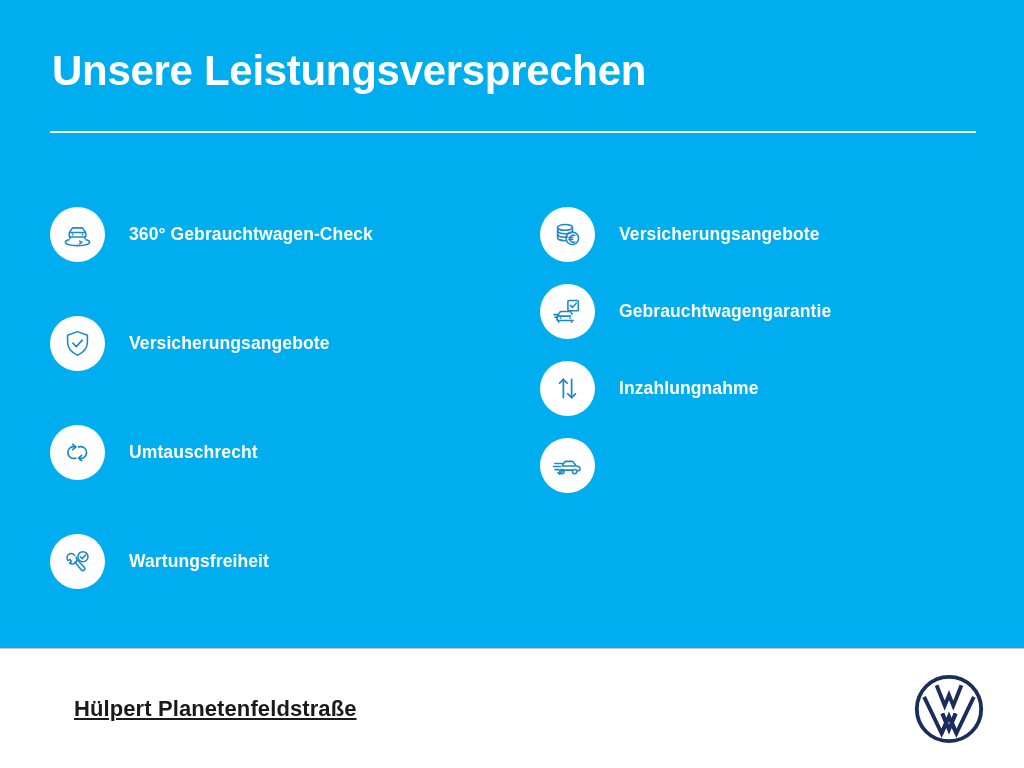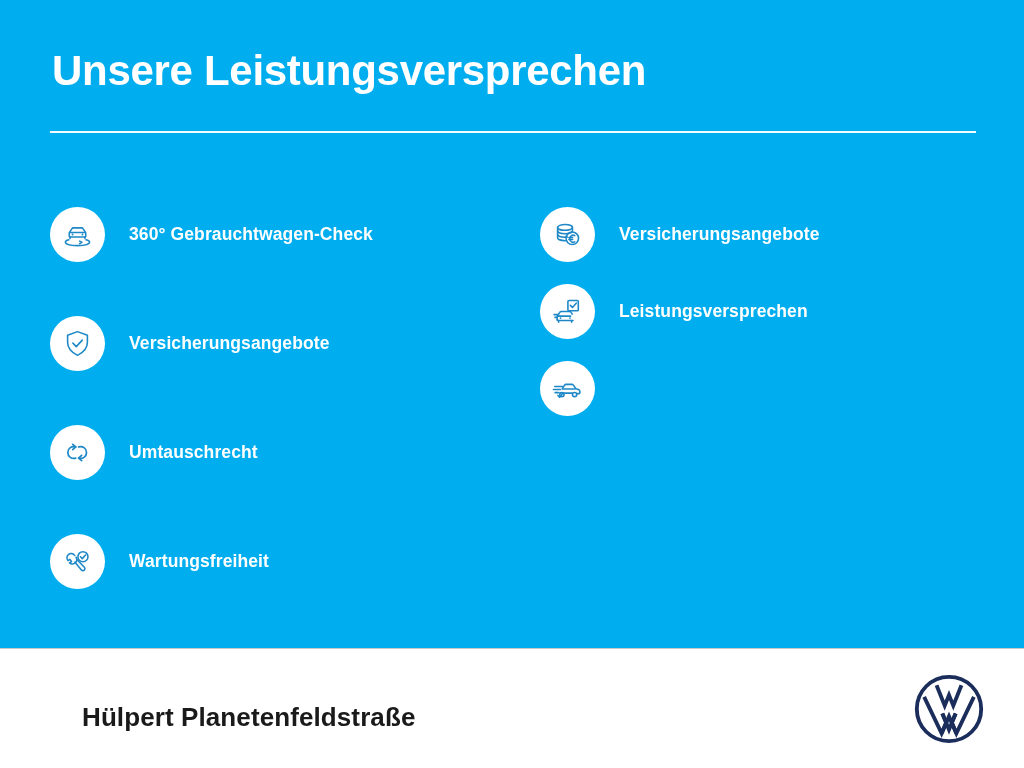--- a/index.html
+++ b/index.html
@@ -117,26 +117,27 @@
     width: 1024px;
     height: 119px;
     background: #ffffff;
     flex: 1 1 auto;
   }
   .footer-dealer {
     position: absolute;
     left: 74px;
     top: 50%;
     transform: translateY(-50%);
-    margin: 8px;
-    font-size: 26px;
+    margin: 0;
+    font-size: 22px;
     font-weight: 700;
     color: #1a1a1a;
     letter-spacing: 0.1px;
     white-space: nowrap;
+    text-decoration: underline;
   }
   .footer-logo {
     position: absolute;
     right: 38px;
     top: 50%;
     transform: translateY(-50%);
     width: 74px;
     height: 74px;
   }
   .footer-logo svg { display: block; width: 74px; height: 74px; }
@@ -232,23 +233,34 @@
               <path d="M23.5 12.6l2.5 2.6 4.6-5.3"></path>
               <path d="M7.5 30v-3.3c0-.6.2-1.1.5-1.6l2.6-4.1c.4-.7 1.1-1.1 1.9-1.1h10c.8 0 1.5.4 1.9 1.1l1.3 2.1"></path>
               <path d="M7.5 30c0 .6.4 1 1 1h18.2"></path>
               <path d="M8.3 25.6h15.5"></path>
               <circle cx="11.6" cy="28" r="1.1" fill="#1E88C7" stroke="none"></circle>
               <circle cx="23" cy="28" r="1.1" fill="#1E88C7" stroke="none"></circle>
               <path d="M9.2 31v2M25 31v2"></path>
               <path d="M3.8 23.8h4.2M4.8 27.1h2.4"></path>
             </svg>
           </span>
-          <span class="benefit-label">Leistungsversprechen</span>
-        </div>
-
+          <span class="benefit-label">Gebrauchtwagengarantie</span>
+        </div>
+
+        <div class="benefit">
+          <span class="benefit-badge">
+            <svg viewBox="0 0 40 40" fill="none" stroke="#1E88C7" stroke-width="2.1" stroke-linecap="round" stroke-linejoin="round">
+              <path d="M15 31V9"></path>
+              <path d="M10.4 13.6L15 9l4.6 4.6"></path>
+              <path d="M25 9v22"></path>
+              <path d="M20.4 26.4L25 31l4.6-4.6"></path>
+            </svg>
+          </span>
+          <span class="benefit-label">Inzahlungnahme</span>
+        </div>
 
         <div class="benefit">
           <span class="benefit-badge">
             <svg viewBox="0 0 40 40" fill="none" stroke="#1E88C7" stroke-width="1.9" stroke-linecap="round" stroke-linejoin="round">
               <path d="M14.6 25.6h11.2"></path>
               <path d="M12 25.6h-1"></path>
               <path d="M13.6 20.5l2.8-4.5c.4-.6 1-1 1.8-1h7.1c.7 0 1.4.3 1.8.9l3.1 4.4 3.1 1c1 .3 1.7 1.3 1.7 2.4v1.4c0 .6-.5 1.1-1.1 1.1h-2.5"></path>
               <path d="M14.4 20.5h14.4"></path>
               <circle cx="13.2" cy="27.4" r="2.6"></circle>
               <circle cx="28.6" cy="27.4" r="2.6"></circle>

